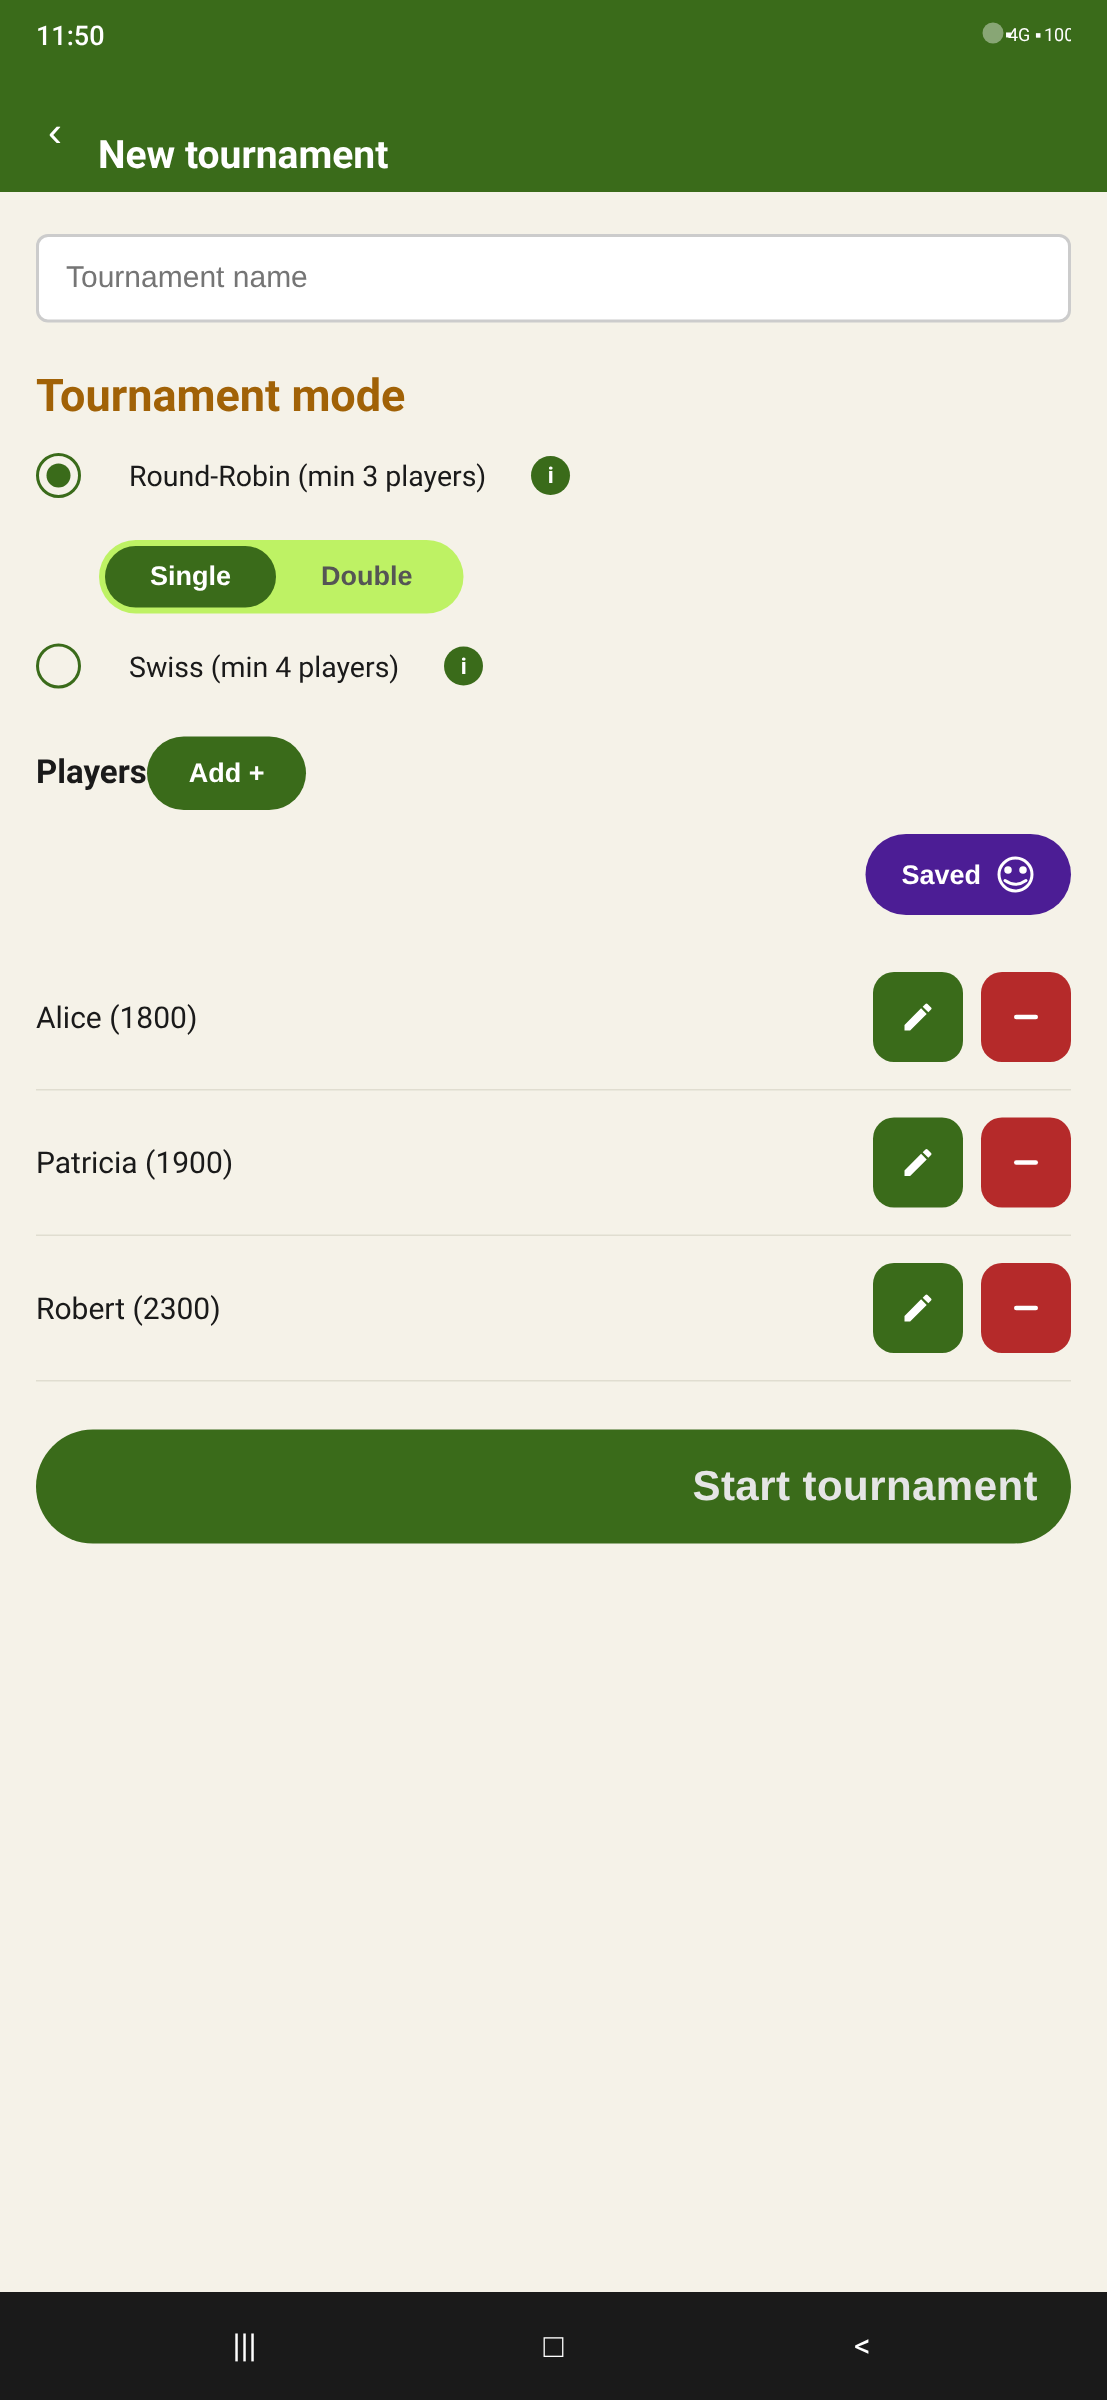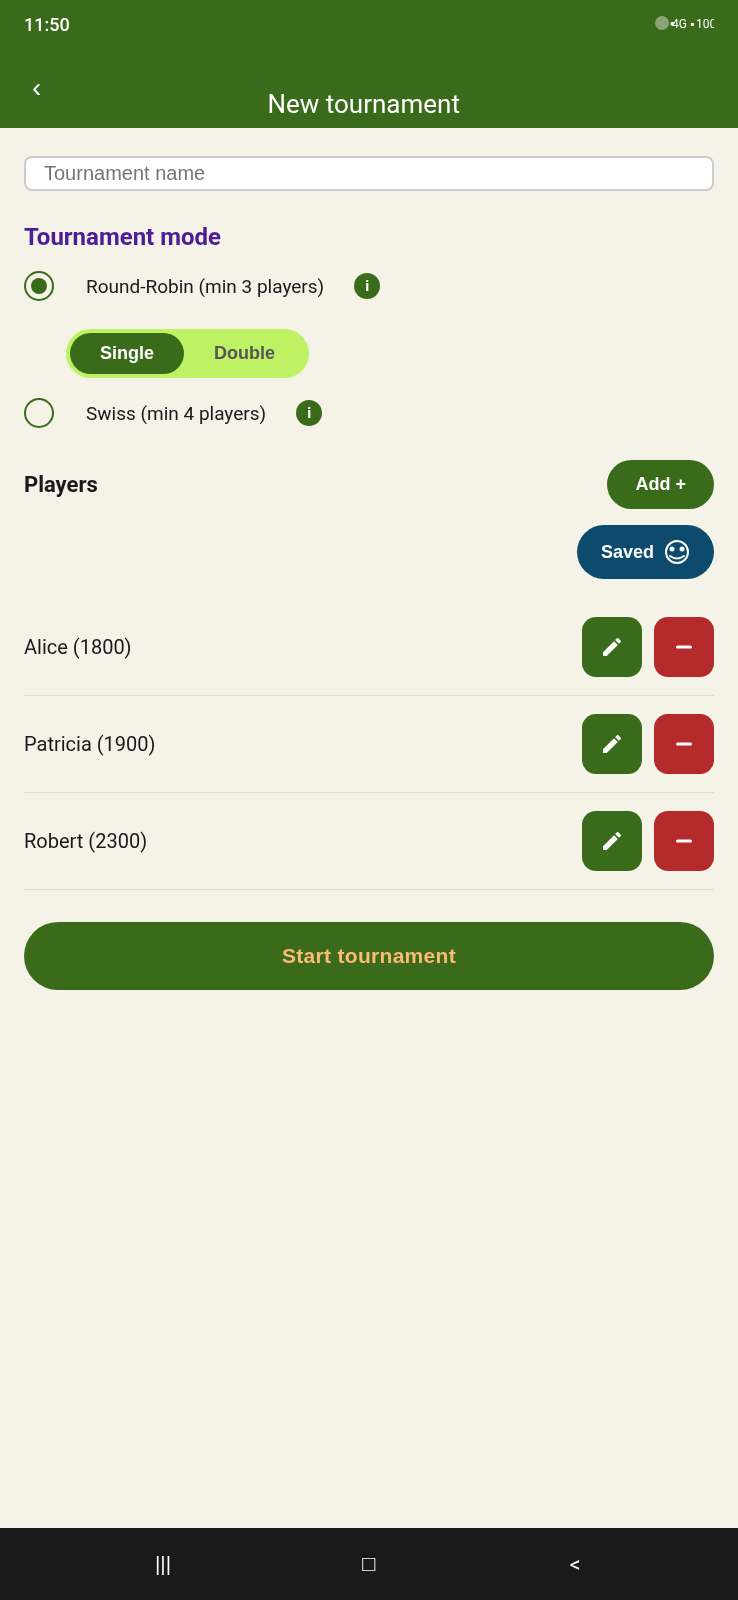--- a/index.html
+++ b/index.html
@@ -48,53 +48,52 @@
       font-size: 28px;
       color: white;
       cursor: pointer;
       margin-right: 16px;
       background: none;
       border: none;
       padding: 8px;
     }
     .header-title {
       font-size: 26px;
-      font-weight: 400;
+      font-weight: 700;
       color: white;
       flex: 1;
-      text-align: center;
       margin-right: 52px;
       margin-top: 32px;
     }
 
     
     .content {
       flex: 1;
       padding: 28px 24px 24px;
       background: #f5f2e8;
     }
 
     
     .tournament-name-input {
       width: 100%;
-      padding: 4px 18px;
+      padding: 16px 18px;
       font-size: 20px;
       color: #999;
       border: 2px solid #ccc;
       border-radius: 8px;
       background: white;
       outline: none;
       margin-bottom: 32px;
     }
 
     
     .section-title {
-      font-size: 24px;
+      font-size: 30px;
       font-weight: 700;
-      color: #4c1d95;
+      color: #a16207;
       margin-bottom: 20px;
     }
 
     
     .radio-option {
       display: flex;
       align-items: center;
       margin-bottom: 16px;
       cursor: pointer;
       gap: 20px;
@@ -160,21 +159,20 @@
     }
     .toggle-btn.inactive {
       background: transparent;
       color: #555;
     }
 
     
     .players-header {
       display: flex;
       align-items: center;
-      justify-content: space-between;
       margin-top: 32px;
       margin-bottom: 16px;
     }
     .players-title {
       font-size: 22px;
       font-weight: 700;
       color: #1a1a1a;
     }
     .add-btn {
       background: #3a6b1a;
@@ -184,21 +182,21 @@
       padding: 14px 28px;
       font-size: 18px;
       font-weight: 600;
       cursor: pointer;
       display: flex;
       align-items: center;
       gap: 8px;
     }
 
     .saved-btn {
-      background: #0c4a6e;
+      background: #4c1d95;
       color: white;
       border: none;
       border-radius: 50px;
       padding: 14px 24px;
       font-size: 18px;
       font-weight: 600;
       cursor: pointer;
       display: flex;
       align-items: center;
       gap: 10px;
@@ -242,29 +240,30 @@
       cursor: pointer;
       display: flex;
       align-items: center;
       justify-content: center;
     }
 
     
     .start-btn {
       width: 100%;
       background: #3a6b1a;
-      color: #fdba74;
+      color: #e5e5e5;
       border: none;
       border-radius: 50px;
       padding: 22px;
-      font-size: 21px;
+      font-size: 28px;
       font-weight: 700;
       cursor: pointer;
       margin-top: 32px;
       letter-spacing: 0.3px;
+      text-align: right;
     }
 
     
     .nav-bar {
       background: #1a1a1a;
       height: 72px;
       display: flex;
       align-items: center;
       justify-content: space-around;
       padding: 0 60px;

